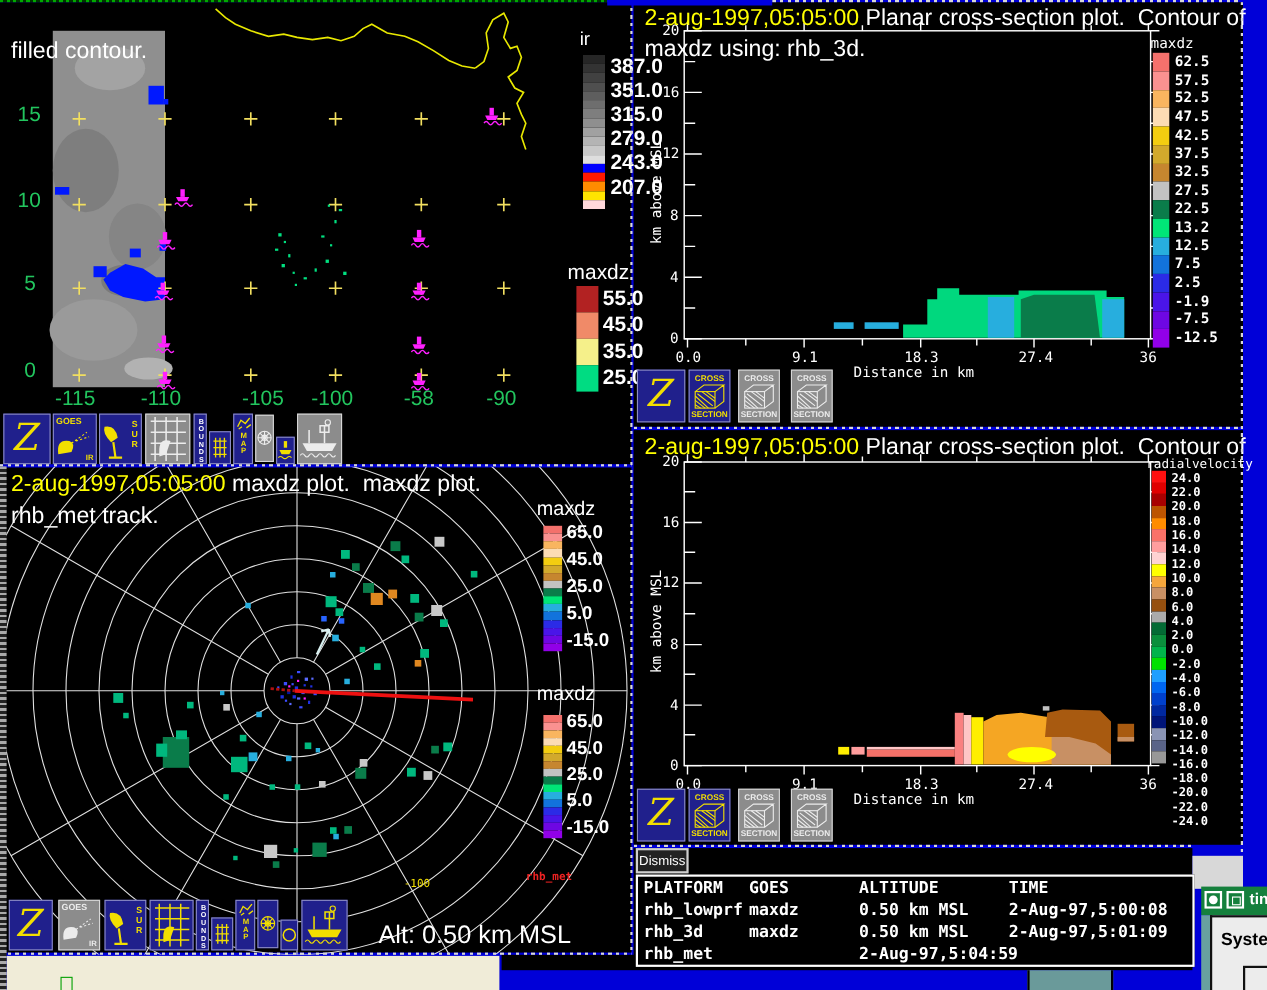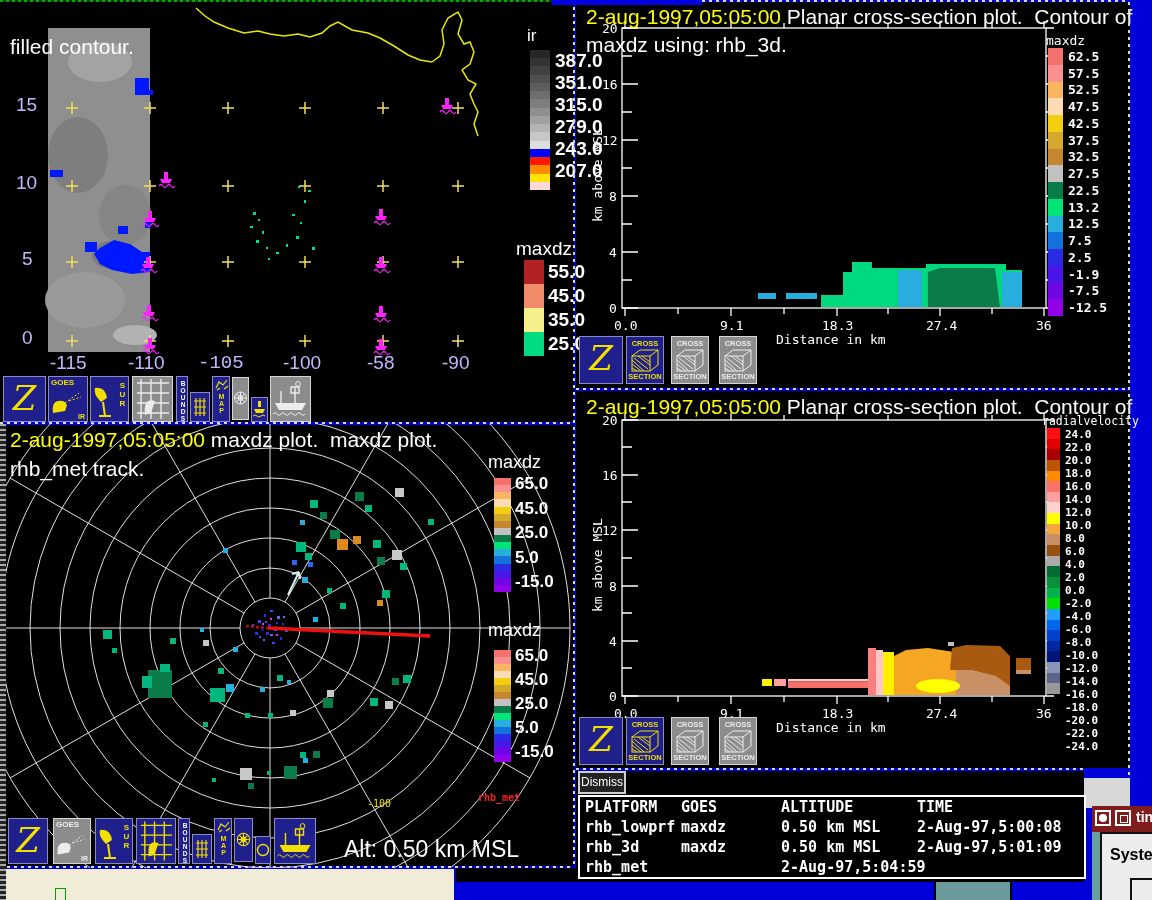--- a/index.html
+++ b/index.html
@@ -2,21 +2,21 @@
 <html><head>
 <meta charset="utf-8">
 <style>
   html,body{margin:0;padding:0;}
   body{background:#0a0a0a;}
   #screen{position:relative;width:1152px;height:900px;background:#0000d8;overflow:hidden;
           font-family:"Liberation Sans",sans-serif;}
   .blk{position:absolute;background:#000;}
   .q-title{position:absolute;font-size:21px;color:#fff;white-space:pre;z-index:5;}
   .q-title .t-time{color:#ffff00;}
-  .ticklab{position:absolute;color:#c4b5fd;font-size:19px;z-index:4;}
+  .ticklab{position:absolute;color:#22c55e;font-size:19px;z-index:4;}
   .sep-v{position:absolute;width:2px;background:repeating-linear-gradient(180deg,#d8d8d8 0 3px,transparent 3px 7px);z-index:8;}
   .sep-h{position:absolute;height:2px;background:repeating-linear-gradient(90deg,#d8d8d8 0 3px,transparent 3px 7px);z-index:8;}
   
   .cb{position:absolute;z-index:6;}
   .cb-label{position:absolute;color:#fff;}
   .cb-bar{position:absolute;display:flex;flex-direction:column;}
   .cb-seg{flex:1;}
   .cb-vals{position:absolute;display:flex;flex-direction:column;justify-content:space-around;color:#fff;}
   .cb-vals.between{justify-content:space-between;}
   .cb-val{white-space:nowrap;}
@@ -135,21 +135,21 @@
         <use href="#buoy" x="447" y="107"></use>
     </g>
   </svg>
   <div class="q-title" style="left:10px;top:35px;">filled contour.</div>
   <div class="ticklab" style="left:16px;top:94px;">15</div>
   <div class="ticklab" style="left:16px;top:172px;">10</div>
   <div class="ticklab" style="left:22px;top:248px;">5</div>
   <div class="ticklab" style="left:22px;top:327px;">0</div>
   <div class="ticklab" style="left:50px;top:352px;">-115</div>
   <div class="ticklab" style="left:128px;top:352px;">-110</div>
-  <div class="ticklab" style="left:198px;top:352px;font-family:Liberation Mono, monospace;">-105</div>
+  <div class="ticklab" style="left:220px;top:352px;">-105</div>
   <div class="ticklab" style="left:283px;top:352px;">-100</div>
   <div class="ticklab" style="left:367px;top:352px;">-58</div>
   <div class="ticklab" style="left:442px;top:352px;">-90</div>
 
   <div class="cb" style="left:520px;top:26px;width:110px;height:168px;">
     <div class="cb-label" style="left:7px;top:0;font:17px 'Liberation Sans',sans-serif;">ir</div>
     <div class="cb-bar" style="left:10px;top:24px;width:20px;height:140px;">
         <div class="cb-seg" style="background: rgb(38, 38, 38);"></div>
         <div class="cb-seg" style="background: rgb(51, 51, 51);"></div>
         <div class="cb-seg" style="background: rgb(65, 65, 65);"></div>
@@ -738,21 +738,21 @@
         <span></span>
         <span>2-Aug-97,5:04:59</span>
         <span></span>
     </div>
   </div>
 
   <div id="terminal">
     <div id="term-cursor"></div>
   </div>
 
-  <div style="position:absolute;left:1092px;top:806px;width:60px;height:26px;background:#7f1d1d;z-index:10;">
+  <div style="position:absolute;left:1092px;top:806px;width:60px;height:26px;background:#15803d;z-index:10;">
     <div style="position:absolute;left:3px;top:4px;width:16px;height:16px;border:2px solid #fff;box-sizing:border-box;">
         <div style="position:absolute;left:2px;top:2px;width:8px;height:8px;border-radius:50%;background:#fff;"></div>
       </div>
     <div style="position:absolute;left:23px;top:4px;width:16px;height:16px;border:2px solid #fff;box-sizing:border-box;">
         <div style="position:absolute;left:3px;top:3px;width:6px;height:6px;border:1px solid #fff;"></div>
       </div>
     <div style="position:absolute;left:44px;top:3px;color:#fff;font:bold 14px 'Liberation Sans',sans-serif;">tin</div>
   </div>
   <div style="position:absolute;left:1092px;top:832px;width:8px;height:68px;background:#68a0a0;z-index:10;"></div>
   <div style="position:absolute;left:1100px;top:832px;width:52px;height:68px;background:#ececec;border-top:2px solid #111;border-left:2px solid #111;box-sizing:border-box;overflow:hidden;z-index:10;">

